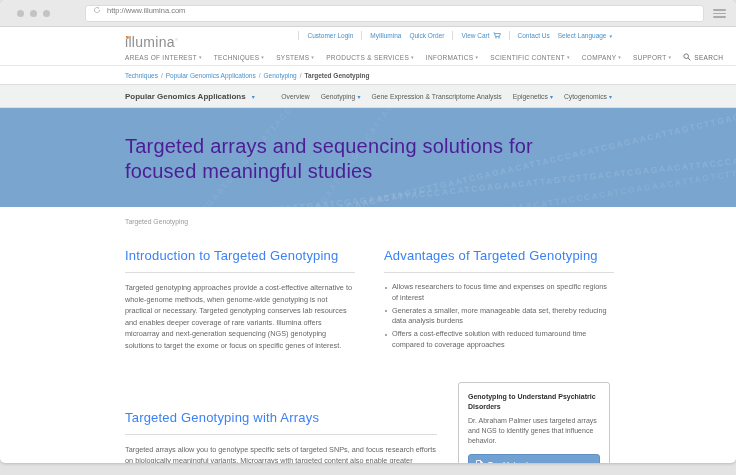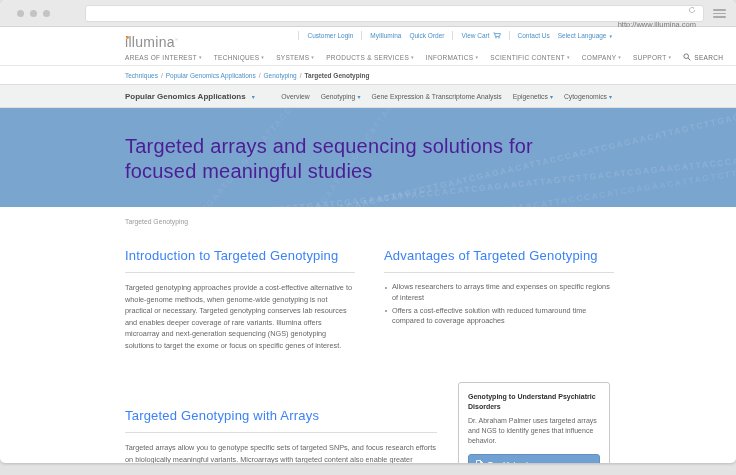--- a/index.html
+++ b/index.html
@@ -9,22 +9,22 @@
 
   .browser { position:absolute; left:0; top:0; width:736px; height:463px;
              background:#fff; border-radius:6px 6px 5px 5px; overflow:hidden;
              box-shadow:0 1px 3px rgba(0,0,0,.18); }
 
   
   .chrome { height:27px; background:#e9e9e9; border-bottom:1px solid #d5d5d5; position:relative; }
   .dots { position:absolute; left:17px; top:10px; display:flex; gap:6px; }
   .dots i { width:7px; height:7px; border-radius:50%; background:#c3c3c3; }
   .urlbar { position:absolute; left:85px; top:5px; width:619px; height:17px; background:#fff;
-            border:1px solid #dcdcdc; border-radius:3px; display:flex; align-items:flex-end;
-            padding:0 7px; gap:6px; font-size:7.5px; color:#7b7b7b;flex-direction:column; }
+            border:1px solid #dcdcdc; border-radius:3px; display:flex; align-items:flex-start;
+            padding:0 7px; gap:6px; font-size:7.5px; color:#7b7b7b; }
   .refresh { width:8px; height:8px; flex:0 0 auto; }
   .menu-btn { position:absolute; right:10px; top:9px; width:13px; }
   .menu-btn i { display:block; height:1.5px; background:#ababab; margin-bottom:2px; border-radius:1px; }
 
   
   .header { position:relative; height:39px; border-bottom:1px solid #e8e8e8; background:#fff; }
   .logo { position:absolute; left:125px; top:7px; font-size:14px; color:#8f8f8f;
           letter-spacing:.3px; }
   .logo .logo-dot { position:absolute; left:0.8px; top:2.2px; width:2.8px; height:2.8px;
                     background:#f28c33; border-radius:50%; }
@@ -251,21 +251,22 @@
   <div class="cols">
     <div class="col">
       <h2 class="section-heading">Introduction to Targeted Genotyping</h2>
       <div class="rule"></div>
       <p class="body-text">Targeted genotyping approaches provide a cost-effective alternative to whole-genome methods, when genome-wide genotyping is not practical or necessary. Targeted genotyping conserves lab resources and enables deeper coverage of rare variants. Illumina offers microarray and next-generation sequencing (NGS) genotyping solutions to target the exome or focus on specific genes of interest.</p>
     </div>
     <div class="col">
       <h2 class="section-heading">Advantages of Targeted Genotyping</h2>
       <div class="rule"></div>
       <ul class="bullets">
-        <li>Allows researchers to arrays time and expenses on specific regions of interest</li>
+        <li>Allows researchers to focus time and expenses on specific regions of interest</li>
+        <li>Generates a smaller, more manageable data set, thereby reducing data analysis burdens</li>
         <li>Offers a cost-effective solution with reduced turnaround time compared to coverage approaches</li>
       </ul>
     </div>
   </div>
 
   <div class="arrays">
     <h2 class="section-heading">Targeted Genotyping with Arrays</h2>
     <div class="rule"></div>
     <p class="body-text">Targeted arrays allow you to genotype specific sets of targeted SNPs, and focus research efforts on biologically meaningful variants. Microarrays with targeted content also enable greater throughput for screening high sample volumes. Illumina offers a variety of disease-specific and population-specific array solutions for targeted genotyping.</p>
   </div>

